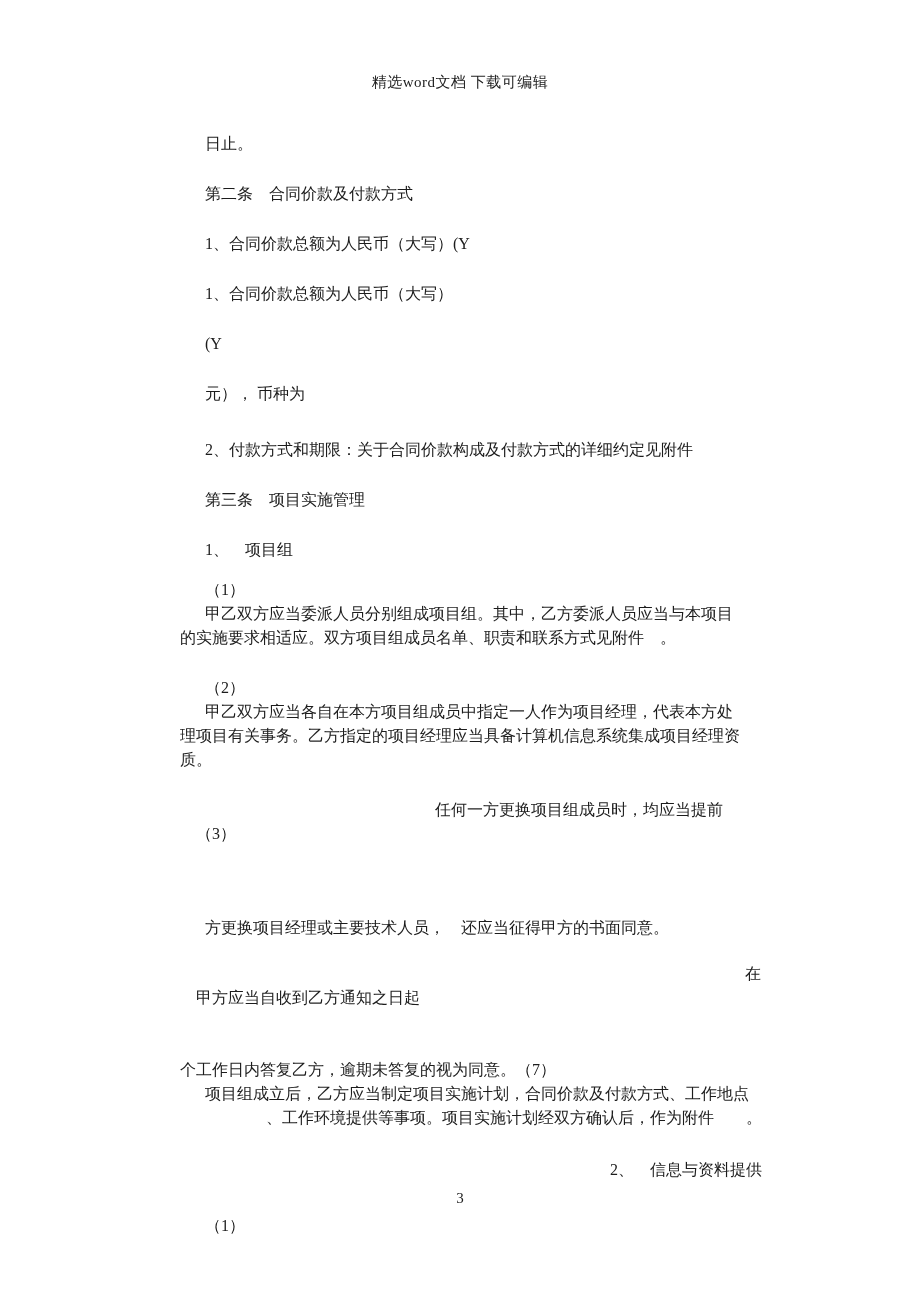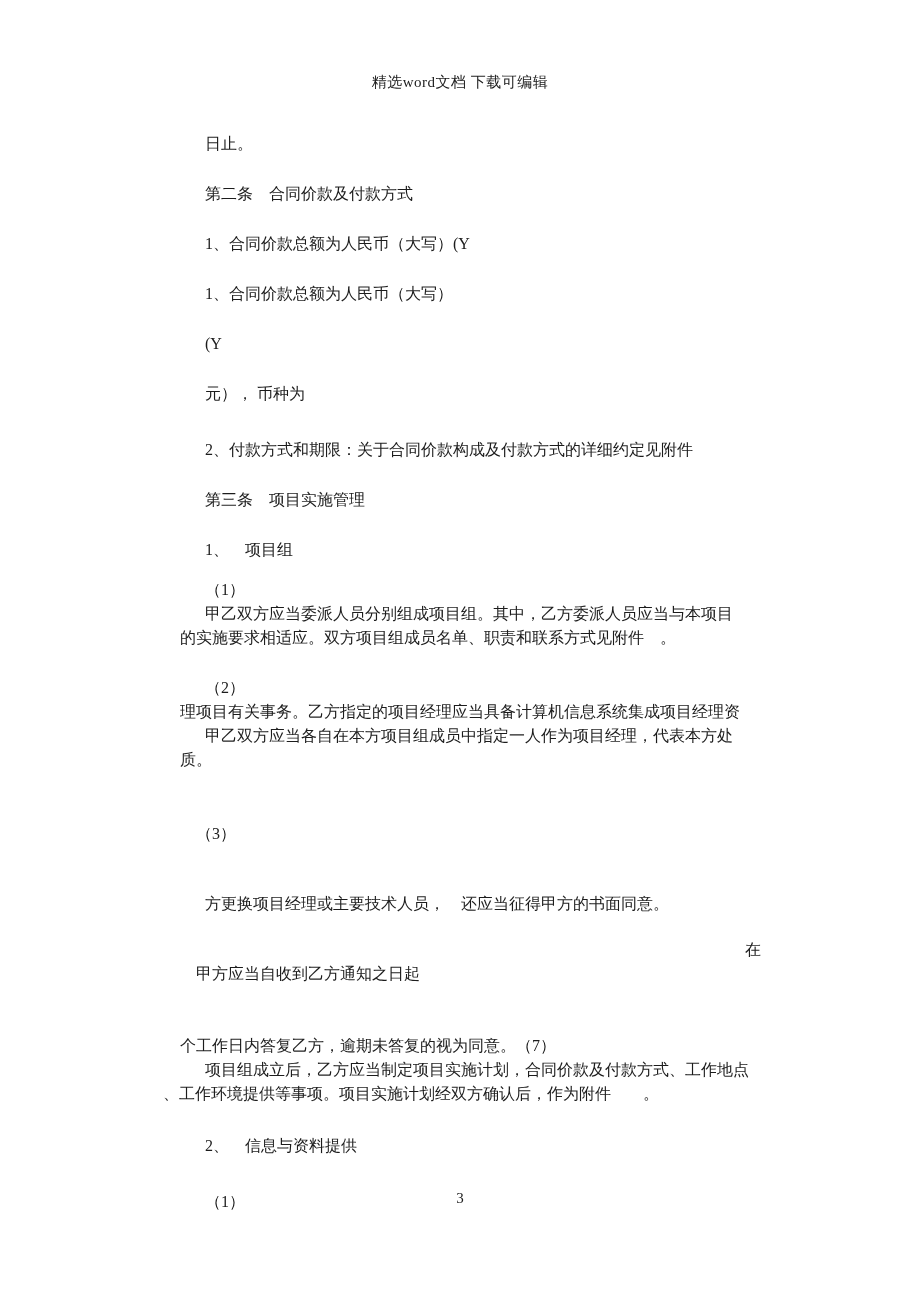--- a/index.html
+++ b/index.html
@@ -34,23 +34,23 @@
   }
   .ln {
     margin: 0;
     white-space: pre-wrap;
     position: relative;
   }
   .sp26 { margin-top: 26px; }
   .sp24 { margin-top: 32px; }
   .sp22 { margin-top: 22px; }
   .sp16 { margin-top: 16px; }
-  .sp28 { margin-top: 28px; }
+  .sp28 { margin-top: 28px; text-align: right; }
   .ind  { text-indent: 25px; }
-  .hang { margin-left: -17px; }
+  .hang { margin-left: -17px; text-align: right; }
   .seg-change { position: absolute; left: 230px; top: 0; }
   .seg-zai    { position: absolute; left: 540px; top: 0; }
   .pagenum {
     position: absolute;
     top: 1188px;
     left: 0;
     width: 100%;
     text-align: center;
     font-size: 15px;
     line-height: 20px;
@@ -68,25 +68,26 @@
   <div class="ln ind sp26">1、合同价款总额为人民币（大写）</div>
   <div class="ln ind sp26">(Y</div>
   <div class="ln ind sp26">元）， 币种为</div>
   <div class="ln ind sp24">2、付款方式和期限：关于合同价款构成及付款方式的详细约定见附件</div>
   <div class="ln ind sp26">第三条　项目实施管理</div>
   <div class="ln ind sp26">1、　项目组</div>
   <div class="ln ind sp16">（1）</div>
   <div class="ln ind">甲乙双方应当委派人员分别组成项目组。其中，乙方委派人员应当与本项目</div>
   <div class="ln">的实施要求相适应。双方项目组成员名单、职责和联系方式见附件　。</div>
   <div class="ln ind sp26">（2）</div>
+  <div class="ln ind">甲乙双方应当各自在本方项目组成员中指定一人作为项目经理，代表本方处</div>
   <div class="ln">理项目有关事务。乙方指定的项目经理应当具备计算机信息系统集成项目经理资</div>
-  <div class="ln ind">甲乙双方应当各自在本方项目组成员中指定一人作为项目经理，代表本方处</div>
   <div class="ln">质。</div>
   <div class="ln ind sp26">
     <span>（3）</span>
+    <span class="seg-change">任何一方更换项目组成员时，均应当提前</span>
   </div>
   <div class="ln ind sp22">方更换项目经理或主要技术人员，　还应当征得甲方的书面同意。</div>
   <div class="ln ind sp22">
     <span>甲方应当自收到乙方通知之日起</span>
     <span class="seg-zai">在</span>
   </div>
   <div class="ln">个工作日内答复乙方，逾期未答复的视为同意。（7）</div>
   <div class="ln ind">项目组成立后，乙方应当制定项目实施计划，合同价款及付款方式、工作地点</div>
   <div class="ln hang">、工作环境提供等事项。项目实施计划经双方确认后，作为附件　　。</div>
   <div class="ln ind sp28">2、　信息与资料提供</div>

